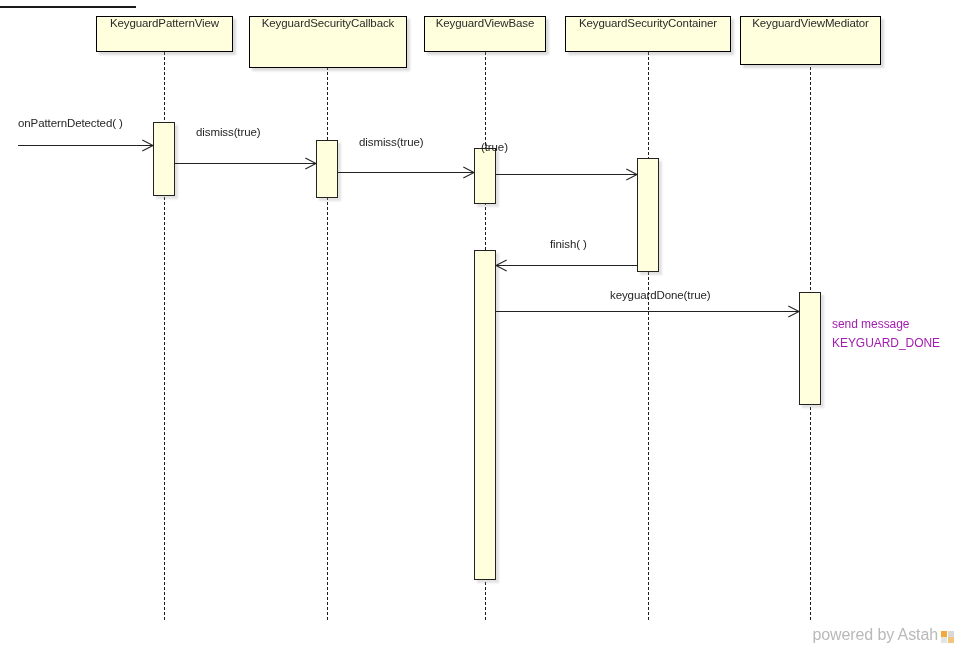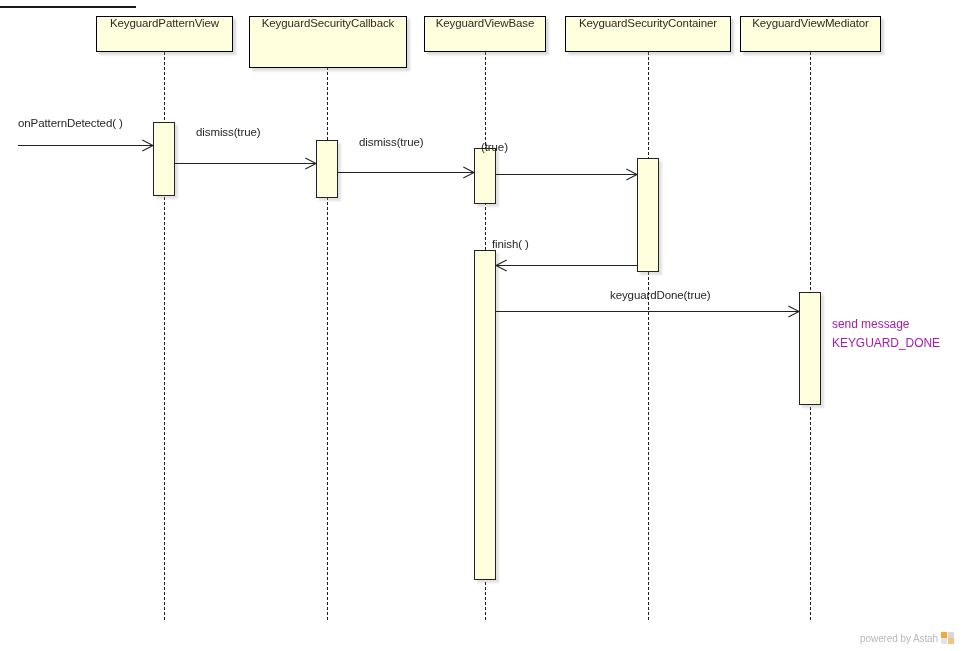--- a/index.html
+++ b/index.html
@@ -102,21 +102,21 @@
     letter-spacing: -0.05px;
   }
   
   #watermark {
     position: absolute;
     right: 8px;
     bottom: 7px;
     display: flex;
     align-items: center;
     gap: 3px;
-    font-size: 10px;
+    font-size: 16px;
     color: #b9b9b9;
     letter-spacing: -0.1px;
   }
   #watermark .astah-logo {
     display: inline-block;
     width: 13px;
     height: 12px;
     position: relative;
   }
 </style>
@@ -140,21 +140,21 @@
       </div>
       <div class="lifeline-head" style="left: 249px; top: 16px; width: 158px; height: 52px;">
         <span>KeyguardSecurityCallback</span>
       </div>
       <div class="lifeline-head" style="left: 424px; top: 16px; width: 122px; height: 36px;">
         <span>KeyguardViewBase</span>
       </div>
       <div class="lifeline-head" style="left: 565px; top: 16px; width: 166px; height: 36px;">
         <span>KeyguardSecurityContainer</span>
       </div>
-      <div class="lifeline-head" style="left: 740px; top: 16px; width: 141px; height: 36px;">
+      <div class="lifeline-head" style="left: 740px; top: 16px; width: 141px; height: 49px;">
         <span>KeyguardViewMediator</span>
       </div>
     </div>
   <div id="activations-layer">
       <div class="activation" style="left: 153px; top: 122px; width: 22px; height: 74px;"></div>
       <div class="activation" style="left: 316px; top: 140px; width: 22px; height: 58px;"></div>
       <div class="activation" style="left: 474px; top: 148px; width: 22px; height: 56px;"></div>
       <div class="activation" style="left: 637px; top: 158px; width: 22px; height: 114px;"></div>
       <div class="activation" style="left: 474px; top: 250px; width: 22px; height: 330px;"></div>
       <div class="activation" style="left: 799px; top: 292px; width: 22px; height: 113px;"></div>
@@ -169,21 +169,21 @@
       <div class="msg-line" style="left: 338px; top: 172px; width: 136px;"></div>
       <div class="arrowhead right" style="left: 474px; top: 172px;"></div>
       <div class="msg-label" style="left: 359px; top: 135px;">dismiss(true)</div>
       <div class="msg-line" style="left: 496px; top: 174px; width: 141px;"></div>
       <div class="arrowhead right" style="left: 637px; top: 174px;"></div>
       <div class="msg-label" style="left: 481px; top: 140px;">
         <div>(true)</div>
       </div>
       <div class="msg-line" style="left: 496px; top: 265px; width: 141px;"></div>
       <div class="arrowhead left" style="left: 496px; top: 265px;"></div>
-      <div class="msg-label" style="left: 492px; top: 237px;">finish( )</div>
+      <div class="msg-label" style="left: 550px; top: 237px;">finish( )</div>
       <div class="msg-line" style="left: 496px; top: 311px; width: 303px;"></div>
       <div class="arrowhead right" style="left: 799px; top: 311px;"></div>
       <div class="msg-label" style="left: 610px; top: 288px;">keyguardDone(true)</div>
     </div>
   <div id="notes-layer">
       <div class="note-label" style="left: 832px; top: 315px;">
         <div>send message</div>
         <div>KEYGUARD_DONE</div>
       </div>
     </div>

